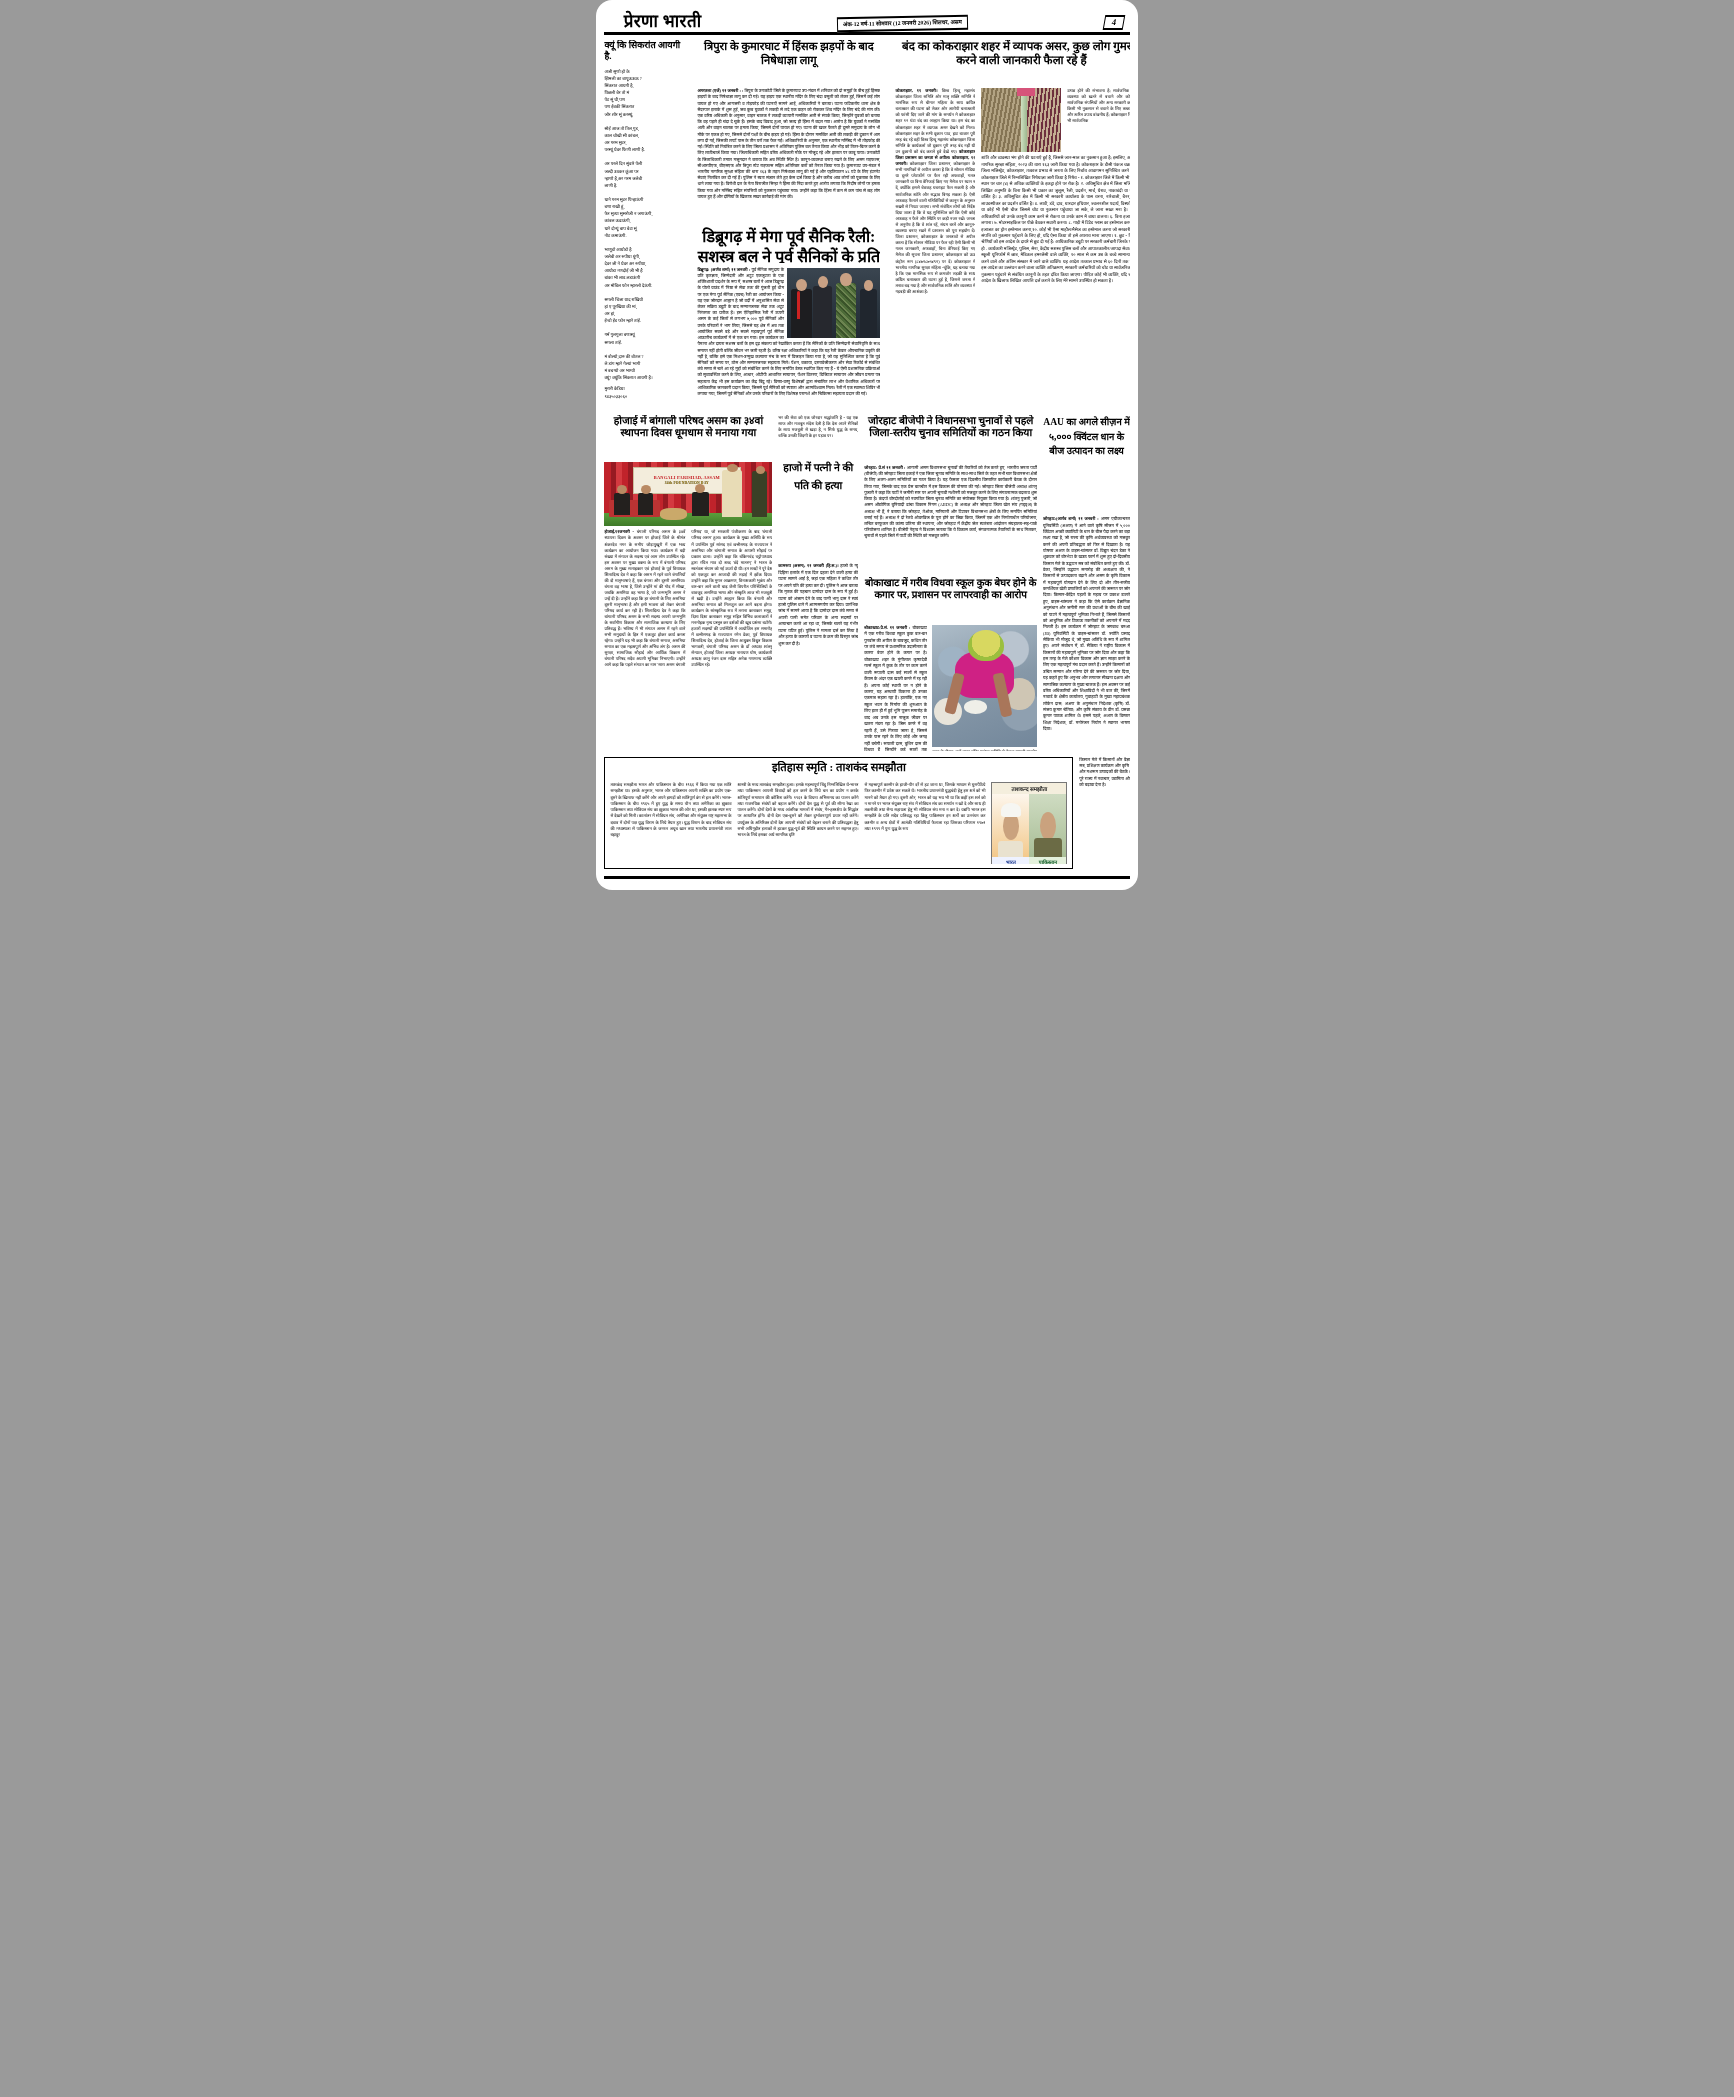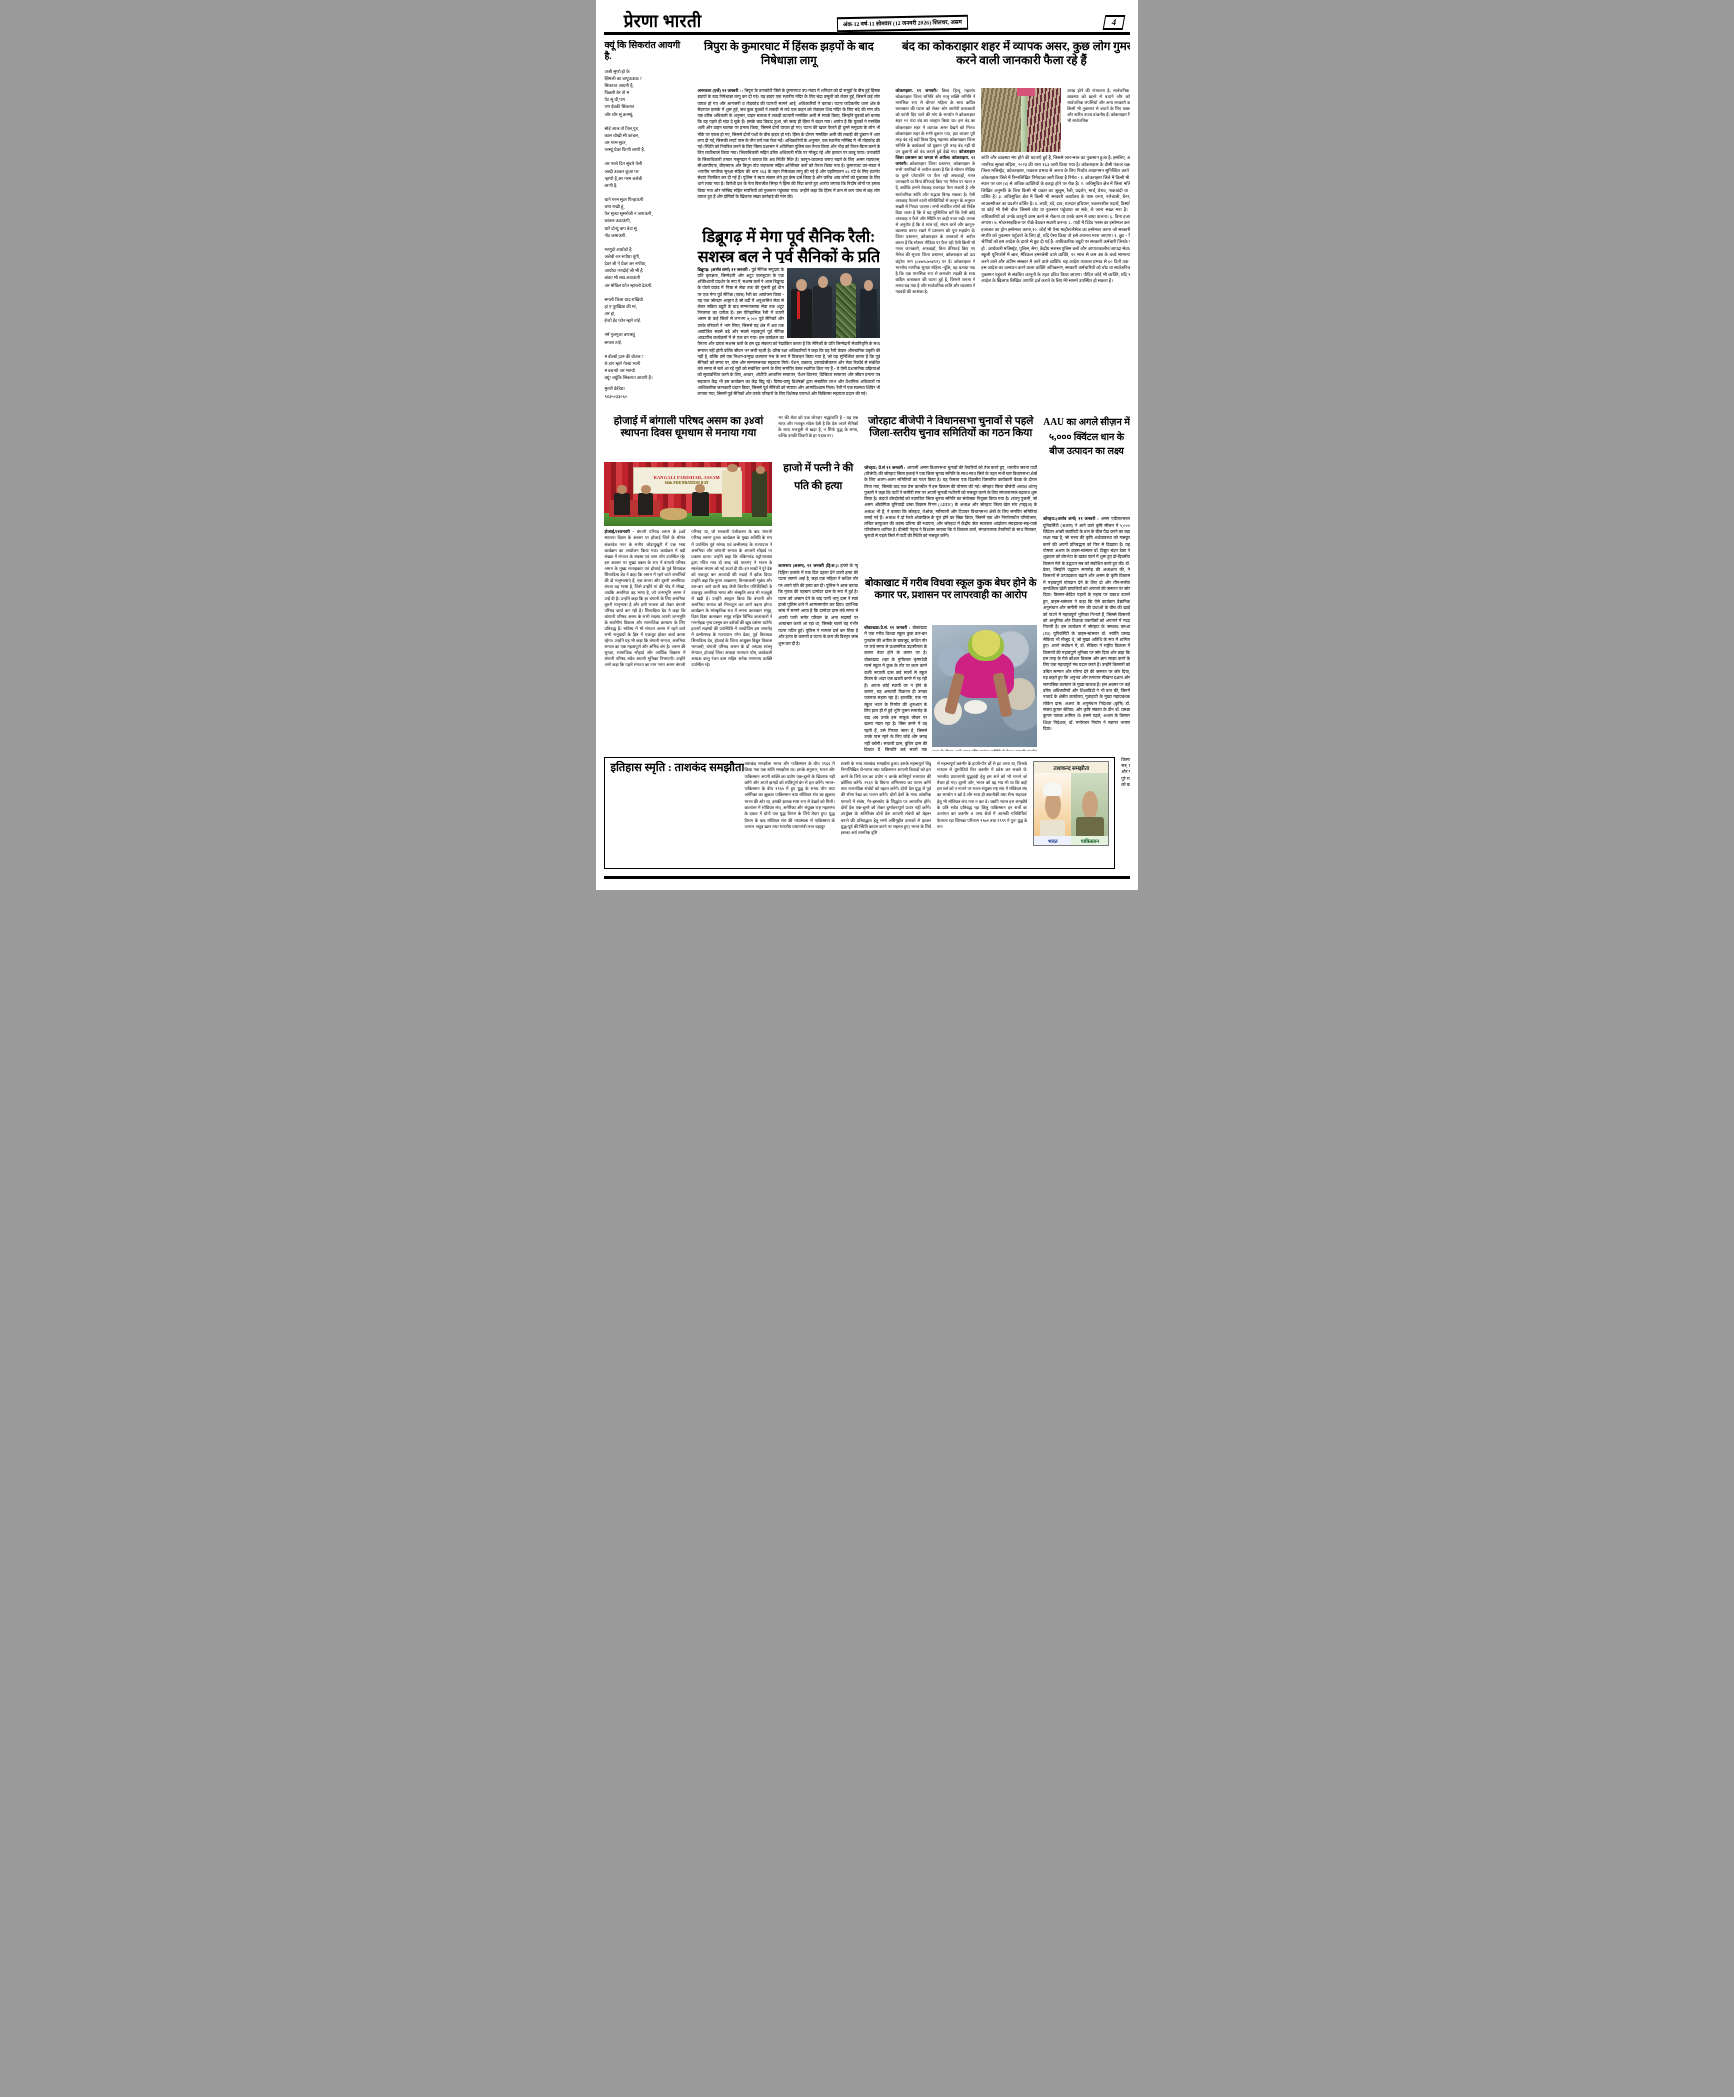--- a/index.html
+++ b/index.html
@@ -1,19 +1,19 @@
 <!DOCTYPE html>
 <html style="font-size:6.7px"><head>
 <meta charset="utf-8">
 <style>
   html,body{margin:0;padding:0;background:#9a9a9a;}
   .page{
     width:542px; margin:0 auto; background:#ffffff; color:#000;
     font-family:"Liberation Serif", serif;
-    padding:4.2px 8.4px 11px 8.4px; box-sizing:border-box;
+    padding:4.2px 8.4px 11px 8.4px; box-sizing:border-box;border-radius:16px;
   }
   
   .masthead{display:flex;align-items:flex-end;position:relative;height:26px;}
   .mast-title{font-size:17px;font-weight:800;letter-spacing:0.4px;line-height:1;padding-left:19.3px;transform:scaleY(1.05);}
   .issue-box{
     margin:0 auto;border:0.8px solid #000;border-top:2.5px solid #000;border-bottom:2.5px solid #000;
     padding:1.3px 5px;font-weight:700;font-size:5.7px;transform:rotate(-1.2deg);background:#fff;white-space:nowrap;
   }
   .pagenum-box{
     border:0.8px solid #000;border-top:2.1px solid #000;border-bottom:2.1px solid #000;
@@ -89,21 +89,21 @@
   .bok-scarf{position:absolute;left:34%;top:4%;width:34%;height:26%;background:radial-gradient(circle at 50% 40%,#d8d860 0 55%,#9bbf3e 56% 100%);border-radius:50% 50% 45% 45%;}
   .bok-bodyshape{position:absolute;left:22%;top:22%;width:56%;height:38%;background:linear-gradient(120deg,#d428a0e 0%,#d1207e 60%,#a81563 100%);border-radius:40% 40% 30% 30%;background-color:#cf2184;}
   .bok-arm{position:absolute;background:#a9765a;border-radius:3.4px;}
   .bok-dough{position:absolute;left:30%;top:62%;width:22%;height:11%;background:#efefe8;border-radius:50%;}
   .bok-stone{position:absolute;background:#e8e4da;border-radius:50%;}
   .colD{width:87px;flex:none;display:flex;flex-direction:column;overflow:hidden;}
   .aau-head{font-size:9.6px;height:99px;line-height:1.55;margin-bottom:2.5px;}
   .aau-body{flex:1;overflow:hidden;font-size:4.3px;line-height:1.48;}
   
   .tashband{display:flex;gap:5.9px;margin-top:5.9px;height:112px;overflow:hidden;}
-  .tash-box{width:511px;flex:none;border:1.3px solid #000;padding:3.4px 5px;box-sizing:border-box;display:flex;overflow:hidden;}
+  .tash-box{width:469px;flex:none;border:1.3px solid #000;padding:3.4px 5px;box-sizing:border-box;display:flex;flex-direction:column;overflow:hidden;}
   .tash-title{font-size:11.3px;height:18.5px;margin-bottom:2.5px;}
   .tash-cols{display:flex;gap:5.9px;flex:1;overflow:hidden;}
   .tash-col{flex:1;overflow:hidden;font-size:4.2px;line-height:1.5;text-align:justify;}
   .tash-img{width:74px;flex:none;height:83px;border:0.4px solid #777;background:#f4eedd;display:flex;flex-direction:column;overflow:hidden;}
   .tash-img-title{text-align:center;font-weight:800;font-size:5.5px;padding:1.7px 0;color:#222;}
   .tash-ports{flex:1;display:flex;}
   .tash-port{flex:1;position:relative;}
   .tash-port.india{background:linear-gradient(180deg,#fdf6ec 0%,#f3c98c 100%);}
   .tash-port.pak{background:linear-gradient(180deg,#cfdcc2 0%,#a8bd96 100%);}
   .t-head{position:absolute;left:28%;top:28%;width:44%;height:44%;background:#caa27e;border-radius:50%;}

